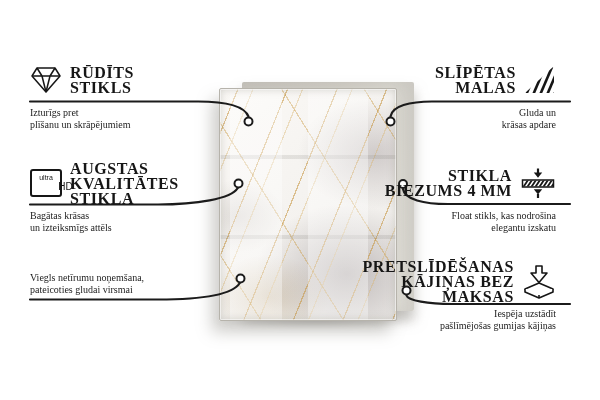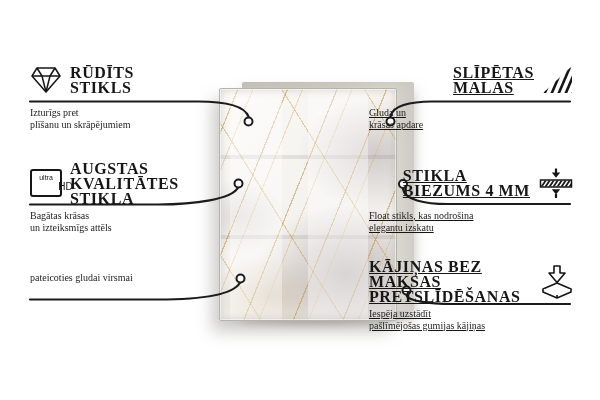--- a/index.html
+++ b/index.html
@@ -26,21 +26,21 @@
   .panel-shadow{position:absolute;left:214px;top:308px;width:204px;height:20px;
     background:radial-gradient(ellipse at 50% 50%, rgba(120,118,110,.40), rgba(120,118,110,0) 72%);
     filter:blur(3px);}
 
   
   .connectors{position:absolute;left:0;top:0;width:600px;height:400px;pointer-events:none;}
 
   
   .callout{position:absolute;width:205px;}
   .callout.left{left:30px;text-align:left;}
-  .callout.right{right:26px;text-align:left;text-decoration:underline;}
+  .callout.right{right:44px;text-align:right;}
   .head{display:flex;align-items:center;gap:8px;height:32px;}
   .callout.right .head{justify-content:flex-end;}
   .icon{display:inline-flex;align-items:center;justify-content:center;flex:0 0 auto;}
   .icon svg{display:block;}
   .title{font-weight:bold;font-size:16px;line-height:15px;letter-spacing:.6px;}
   .desc{margin-top:11px;font-size:10px;line-height:11.5px;color:#1c1c1c;}
   .uhd-badge{width:28px;height:24px;border:2px solid #161616;border-radius:3px;
     display:inline-flex;flex-direction:column;align-items:center;justify-content:center;
     font-family:"Liberation Sans",sans-serif;line-height:1;}
   .uhd-badge .t{font-size:7px;letter-spacing:0;}
@@ -105,20 +105,21 @@
       </div>
     </div>
     <div class="desc">
       <div>Bagātas krāsas</div>
       <div>un izteiksmīgs attēls</div>
     </div>
   </div>
 
   <div class="callout left" style="top:261px">
     <div class="desc">
+      <div>Viegls netīrumu noņemšana,</div>
       <div>pateicoties gludai virsmai</div>
     </div>
   </div>
 
   <div class="callout right" style="top:64px">
     <div class="head">
       <div class="title">
         <div>SLĪPĒTAS</div>
         <div>MALAS</div>
       </div>
@@ -174,22 +175,22 @@
     </div>
     <div class="desc">
       <div>Float stikls, kas nodrošina</div>
       <div>elegantu izskatu</div>
     </div>
   </div>
 
   <div class="callout right" style="top:265px">
     <div class="head">
       <div class="title">
+        <div>PRETSLĪDĒŠANAS</div>
         <div>KĀJIŅAS BEZ MAKSAS</div>
-        <div>PRETSLĪDĒŠANAS</div>
       </div>
       <span class="icon">
         <svg width="34" height="35" viewBox="0 0 34 35" fill="none" stroke="#161616" stroke-width="1.6" stroke-linejoin="round">
           <path d="M17,19 L31,25 L17,31 L3,25 Z" fill="#ffffff"></path>
           <path d="M3,25 L3,28 L17,34 L31,28 L31,25" fill="#ffffff"></path>
           <path d="M17,31 L17,34"></path>
           <path d="M14,2 L20,2 L20,9 L25,9 L17,18.5 L9,9 L14,9 Z" fill="#ffffff"></path>
         </svg>
       </span>
     </div>

